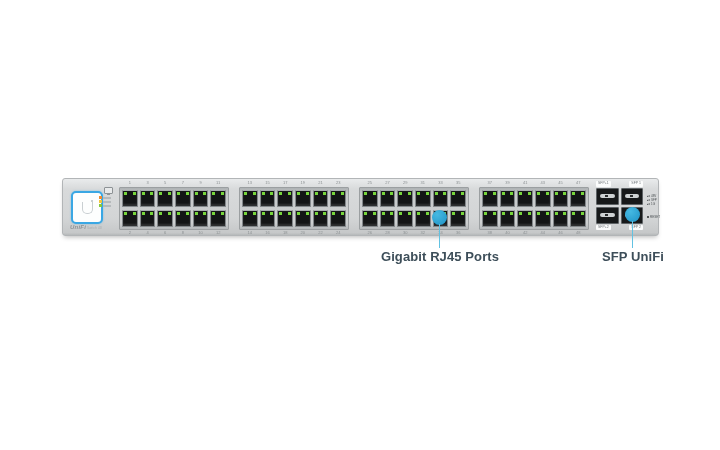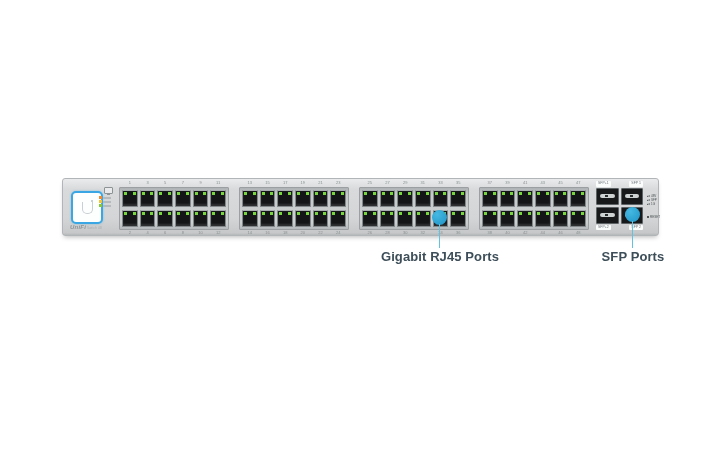--- a/index.html
+++ b/index.html
@@ -306,15 +306,15 @@
       <span class="reset-dot"></span>
       <span>RESET</span>
     </div>
   </div>
 
   <div class="dot rj45"></div>
   <div class="dot sfpdot"></div>
   <div class="callout-line line-rj45"></div>
   <div class="callout-line line-sfp"></div>
   <div class="callout-label label-rj45">Gigabit RJ45 Ports</div>
-  <div class="callout-label label-sfp">SFP Ports</div>
+  <div class="callout-label label-sfp">SFP UniFi</div>
 
 </div>
 
 </body></html>

